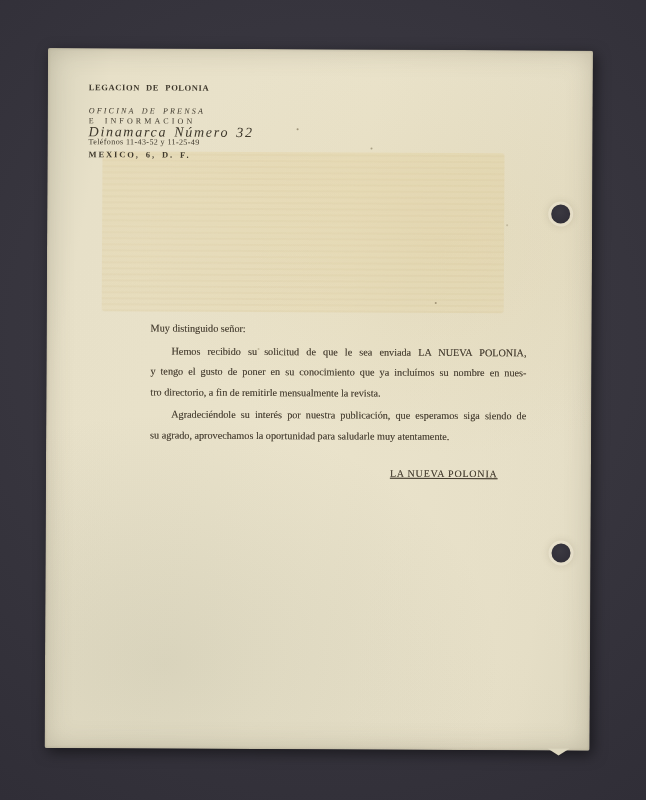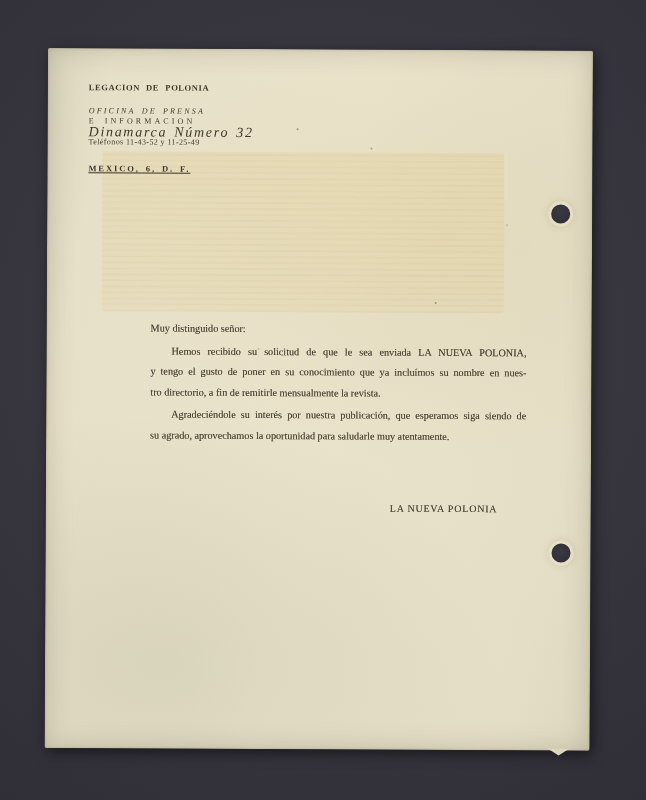--- a/index.html
+++ b/index.html
@@ -83,26 +83,25 @@
     font-style: italic;
     font-size: 14px;
     letter-spacing: 1.7px;
     word-spacing: 2px;
   }
   .lh-phones {
     font-size: 8px;
     letter-spacing: 0.4px;
   }
   .lh-city {
-    margin-top: 16px;
+    margin-top: 2px;
     font-weight: bold;
     font-size: 8.5px;
     letter-spacing: 1.9px;
     word-spacing: 2px;
-    text-decoration: underline;
   }
 
   .body-text {
     position: absolute;
     left: 104px;
     top: 270px;
     width: 376px;
     font-size: 10.2px;
     line-height: 20.5px;
     color: #473f32;
@@ -113,26 +112,27 @@
   .para .line {
     text-align: justify;
     text-align-last: justify;
   }
   .para .line.first { text-indent: 21px; }
   .para .line.last { text-align-last: left; }
 
   .signature {
     position: absolute;
     left: 344px;
-    top: 453px;
+    top: 418px;
     font-size: 10px;
     letter-spacing: 0.8px;
     color: #473f32;
     text-shadow: 0 0 0.4px rgba(70,60,45,0.55);
     white-space: nowrap;
+    text-decoration: underline;
   }
 
   .hole {
     position: absolute;
     width: 19px;
     height: 19px;
     border-radius: 50%;
     background: radial-gradient(circle at 45% 40%, #3b3941, #312f38 75%);
     box-shadow:
       0 0 0 3px rgba(248,242,224,0.45),

